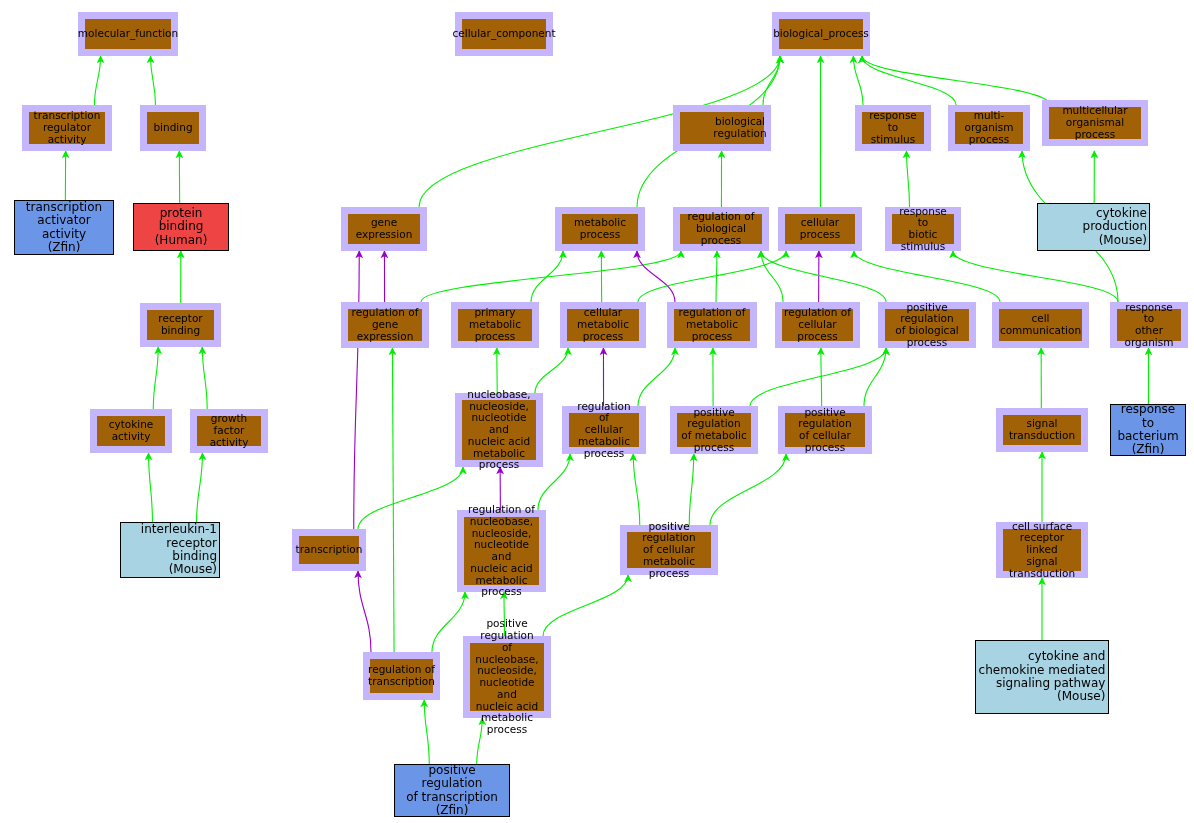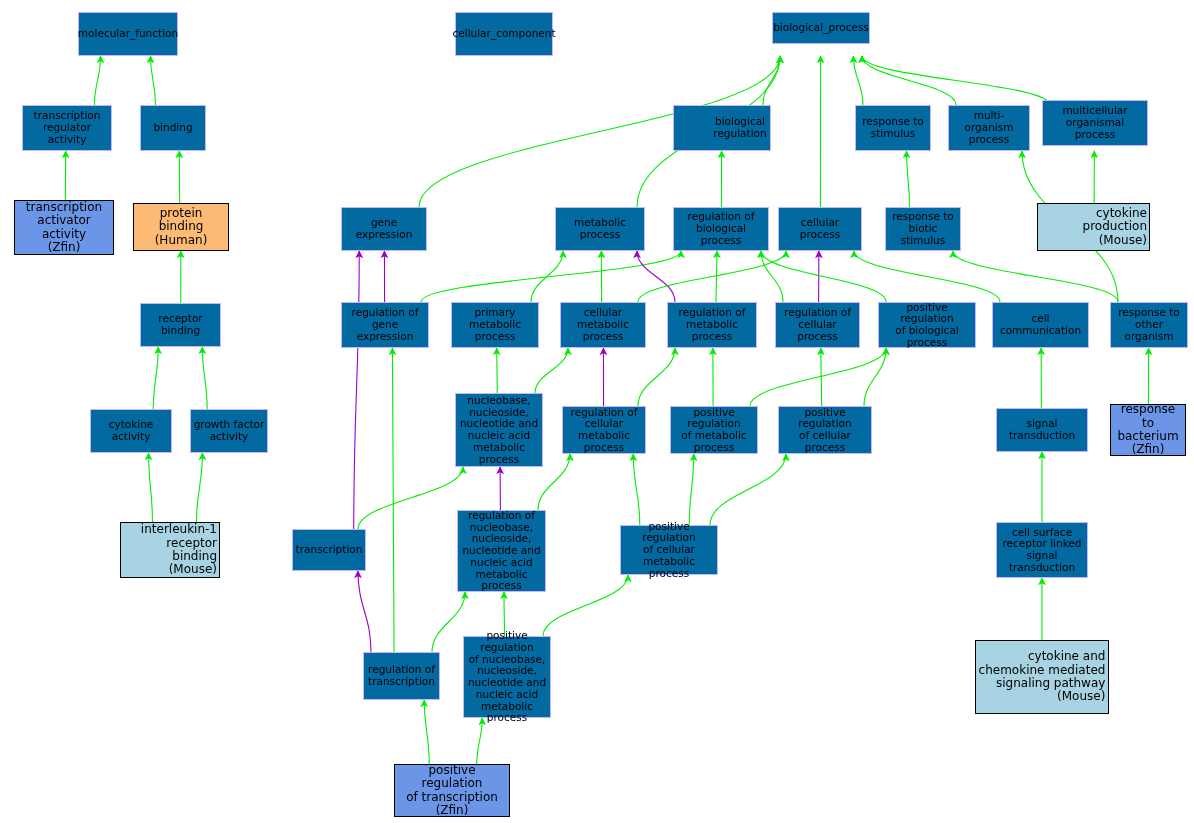--- a/index.html
+++ b/index.html
@@ -9,36 +9,36 @@
     width:1194px;
     height:823px;
     background:#ffffff;
     font-family:"DejaVu Sans","Liberation Sans",sans-serif;
     overflow:hidden;
   }
   #edges{position:absolute;left:0;top:0;width:1194px;height:823px;}
   .node{
     position:absolute;
     box-sizing:border-box;
-    border:1px solid #c4b5fd;
-    background:#0369a1;
+    border:7px solid #c4b5fd;
+    background:#a16207;
     display:flex;
     align-items:center;
     justify-content:center;
     text-align:center;
     color:#000000;
     line-height:1.12;
     z-index:5;
   }
   .node .lbl{display:block;padding:0 2px;white-space:pre-line;}
   .n-plain{font-size:10.5px;}
   .n-leaf{font-size:12px;border:1.6px solid #000000;}
   .n-blue{background:#6b96e8;}
   .n-lblue{background:#a8d3e2;text-align:right;}
-  .n-red{background:#fdba74;}
+  .n-red{background:#ef4444;}
 </style>
 </head>
 <body>
 
 <div id="canvas">
   <svg id="edges" viewBox="0 0 1194 823" xmlns="http://www.w3.org/2000/svg">
     <defs>
       <marker id="ahG" markerWidth="9" markerHeight="9" refX="7.2" refY="4.5" orient="auto" markerUnits="userSpaceOnUse">
         <path d="M0,0.6 L8,4.5 L0,8.4 L1.9,4.5 Z" fill="#00ee00"></path>
       </marker>
@@ -107,21 +107,21 @@
         <path d="M 1148.45 404 C 1148.45 378.8, 1148.55 373.2, 1148.55 348" fill="none" stroke="#00ee00" stroke-width="1.1" marker-end="url(#ahG)"></path>
       </g>
   </svg>
   <div id="node-layer">
       <div class="node n-plain" style="left: 78px; top: 12px; width: 100px; height: 44px;">
         <span class="lbl">molecular_function</span>
       </div>
       <div class="node n-plain" style="left: 455px; top: 12px; width: 98px; height: 44px;">
         <span class="lbl">cellular_component</span>
       </div>
-      <div class="node n-plain" style="left: 772px; top: 12px; width: 98px; height: 32px;">
+      <div class="node n-plain" style="left: 772px; top: 12px; width: 98px; height: 44px;">
         <span class="lbl">biological_process</span>
       </div>
       <div class="node n-plain" style="left: 22px; top: 105px; width: 90px; height: 46px;">
         <span class="lbl">transcription
 regulator activity</span>
       </div>
       <div class="node n-plain" style="left: 132px; top: 105px; width: 66px; height: 46px; margin-left: 8px;">
         <span class="lbl">binding</span>
       </div>
       <div class="node n-plain" style="left: 673px; top: 105px; width: 98px; height: 46px; padding-left: 36px;">

